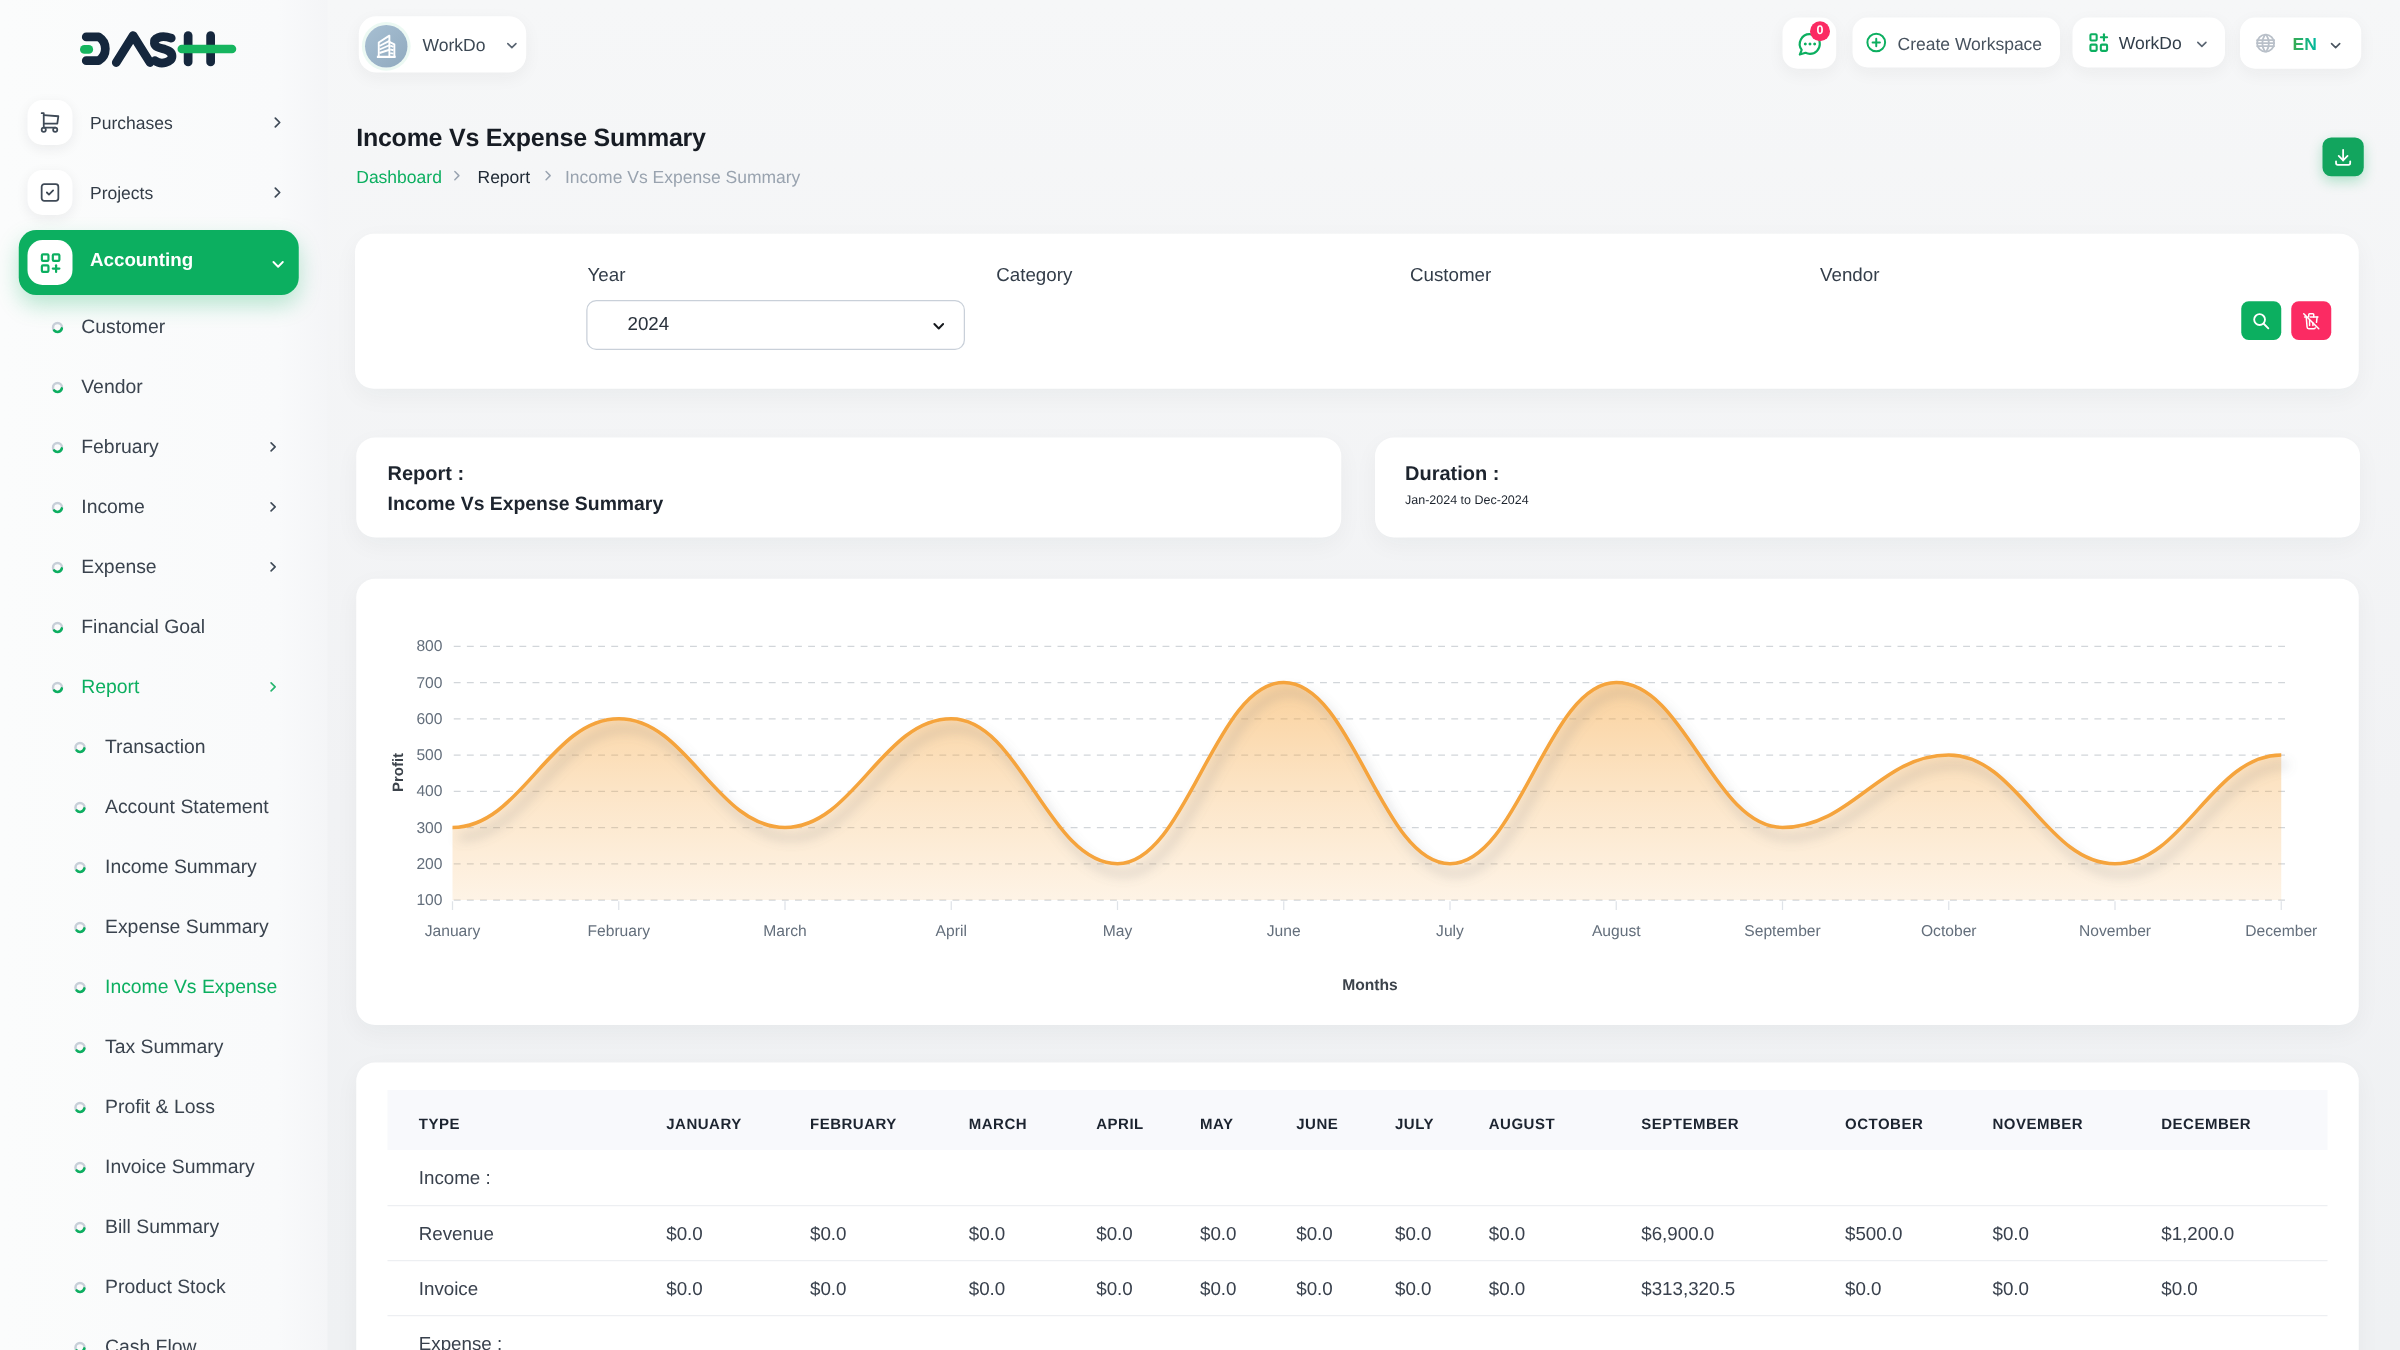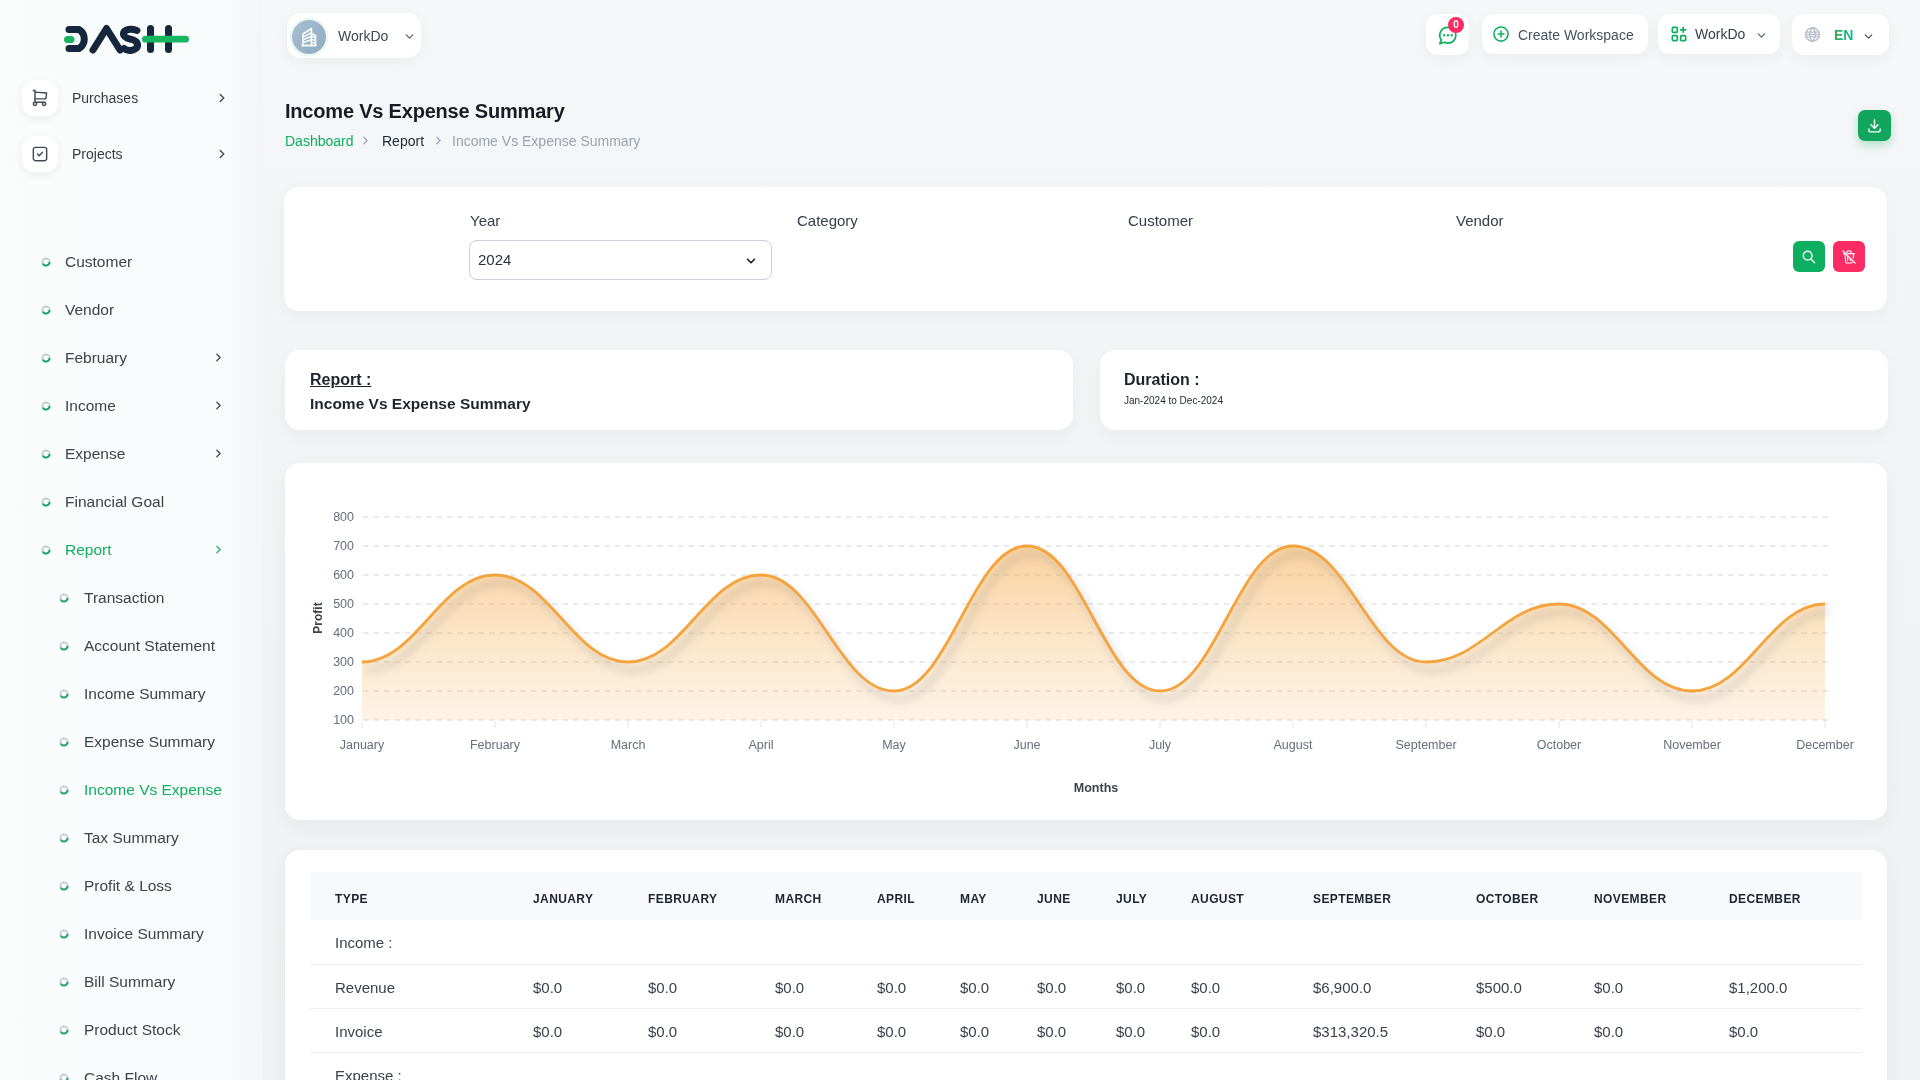--- a/index.html
+++ b/index.html
@@ -18,21 +18,21 @@
 .navtop { font-weight:normal; color:#333c47; font-size:14px; }
 .iconbox { position:absolute; width:36px; height:36px; background:#fff; border-radius:12px;
   box-shadow:0 3px 10px rgba(30,35,45,0.07); display:flex; align-items:center; justify-content:center; }
 #acctbtn { position:absolute; left:15px; top:184px; width:224px; height:52px; background:#0caf60;
   border-radius:14px; box-shadow:0 8px 18px rgba(12,175,96,0.28); }
 #acctbtn .iconbox { left:7px; top:8px; box-shadow:none; }
 
 .hdrtxt { font-weight:normal; color:#3c4854; white-space:nowrap; }
 
 .sel { position:absolute; height:40px; background:#fff; border:1px solid #c9d0d9; border-radius:8px;
-  font-size:15px; color:#2a323c; line-height:38px; padding-left:8px; }
+  font-size:15px; color:#2a323c; line-height:38px; padding-left:32px; }
 .sel svg { position:absolute; right:13px; top:13px; }
 .flabel { position:absolute; font-size:15px; color:#333d49; }
 
 .th { position:absolute; font-size:12px; font-weight:bold; color:#1c2430; letter-spacing:0.4px; }
 .td { position:absolute; font-size:15px; color:#39414d; white-space:nowrap; }
 .rowline { position:absolute; height:1px; background:#edeff2; left:310px; width:1552px; }
 </style>
 </head>
 <body>
 <div id="app">
@@ -68,20 +68,35 @@
     <svg width="20" height="20" viewBox="0 0 24 24" fill="none" stroke="#3f4a57" stroke-width="1.7" stroke-linecap="round" stroke-linejoin="round">
       <path d="M9 12l2 2l4 -4"></path>
           <rect x="4" y="4" width="16" height="16" rx="2.5"></rect>
     </svg>
   </div>
   <div class="navtxt navtop" style="left:72px; top:146px;">Projects</div>
   <svg class="abs" style="left:215px; top:147px;" width="14" height="14" viewBox="0 0 24 24" fill="none" stroke="#3f4a57" stroke-width="2.4" stroke-linecap="round" stroke-linejoin="round">
         <path d="M9 6l6 6l-6 6"></path>
       </svg>
 
+  <div id="acctbtn">
+    <div class="iconbox">
+      <svg width="21" height="21" viewBox="0 0 24 24" fill="none" stroke="#0caf60" stroke-width="2" stroke-linecap="round" stroke-linejoin="round">
+        <rect x="4" y="4" width="6" height="6" rx="1"></rect>
+            <rect x="14" y="4" width="6" height="6" rx="1"></rect>
+        <rect x="4" y="14" width="6" height="6" rx="1"></rect>
+            <path d="M14 17h6"></path>
+            <path d="M17 14v6"></path>
+      </svg>
+    </div>
+    <div class="navtxt" style="left:57px; top:16px; font-weight:bold; color:#fff; font-size:15px;">Accounting</div>
+    <svg class="abs" style="left:200px; top:20px;" width="15" height="15" viewBox="0 0 24 24" fill="none" stroke="#fff" stroke-width="2.4" stroke-linecap="round" stroke-linejoin="round">
+          <path d="M6 9l6 6l6 -6"></path>
+        </svg>
+  </div>
 
   <div id="menuitems">
         <svg class="abs" style="left:41px; top:257px;" width="10" height="10" viewBox="0 0 10 10">
     <circle cx="5" cy="5" r="3.6" fill="none" stroke="#c7cfd8" stroke-width="2"></circle>
     <path d="M8.5,5.7 A3.6,3.6 0 0 1 2.3,7.3" fill="none" stroke="#0caf60" stroke-width="2" stroke-linecap="round"></path>
         </svg>
         <div class="navtxt" style="left:65px; top:253px; color:#3a434e;">Customer</div>
         <svg class="abs" style="left:41px; top:305px;" width="10" height="10" viewBox="0 0 10 10">
     <circle cx="5" cy="5" r="3.6" fill="none" stroke="#c7cfd8" stroke-width="2"></circle>
     <path d="M8.5,5.7 A3.6,3.6 0 0 1 2.3,7.3" fill="none" stroke="#0caf60" stroke-width="2" stroke-linecap="round"></path>
@@ -283,21 +298,21 @@
         <path d="M10 11v6"></path>
         <path d="M14 14v3"></path>
     <path d="M6 7l1 12a2 2 0 0 0 2 2h6a2 2 0 0 0 1.8 -1.1"></path>
         <path d="M18.3 13.3l.7 -6.3"></path>
     <path d="M9 7v-3a1 1 0 0 1 1 -1h4a1 1 0 0 1 1 1v3"></path>
         <path d="M3 3l18 18"></path>
   </svg>
 </div>
 
 <div class="card" style="left:285px; top:350px; width:788px; height:80px;"></div>
-<div class="abs" style="left:310px; top:371px; font-size:16px; font-weight:bold; color:#1d242e;text-decoration:underline;">Report :</div>
+<div class="abs" style="left:310px; top:371px; font-size:16px; font-weight:bold; color:#1d242e;">Report :</div>
 <div class="abs" style="left:310px; top:395px; font-size:15.5px; font-weight:bold; color:#1d242e;">Income Vs Expense Summary</div>
 <div class="card" style="left:1100px; top:350px; width:788px; height:80px;"></div>
 <div class="abs" style="left:1124px; top:371px; font-size:16px; font-weight:bold; color:#1d242e;">Duration :</div>
 <div class="abs" style="left:1124px; top:395px; font-size:10px; font-weight:normal; color:#1d242e;">Jan-2024 to Dec-2024</div>
 
 <div class="card" style="left:285px; top:463px; width:1602px; height:357px;"></div>
 <svg class="abs" style="left:285px; top:463px;" width="1602" height="357" viewBox="285 463 1602 357" id="chartsvg">
       <defs>
  <linearGradient id="ag" x1="0" y1="0" x2="0" y2="1">
   <stop offset="0" stop-color="#f5a43c" stop-opacity="0.5"></stop>

